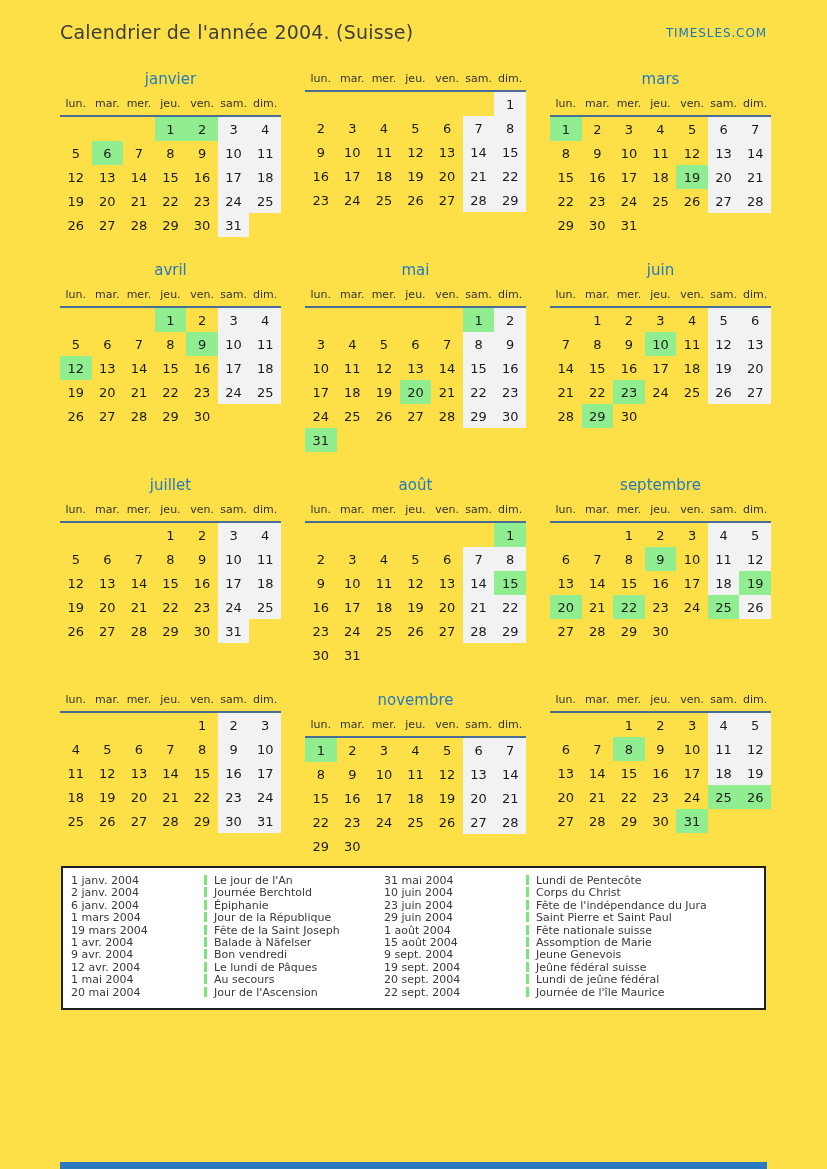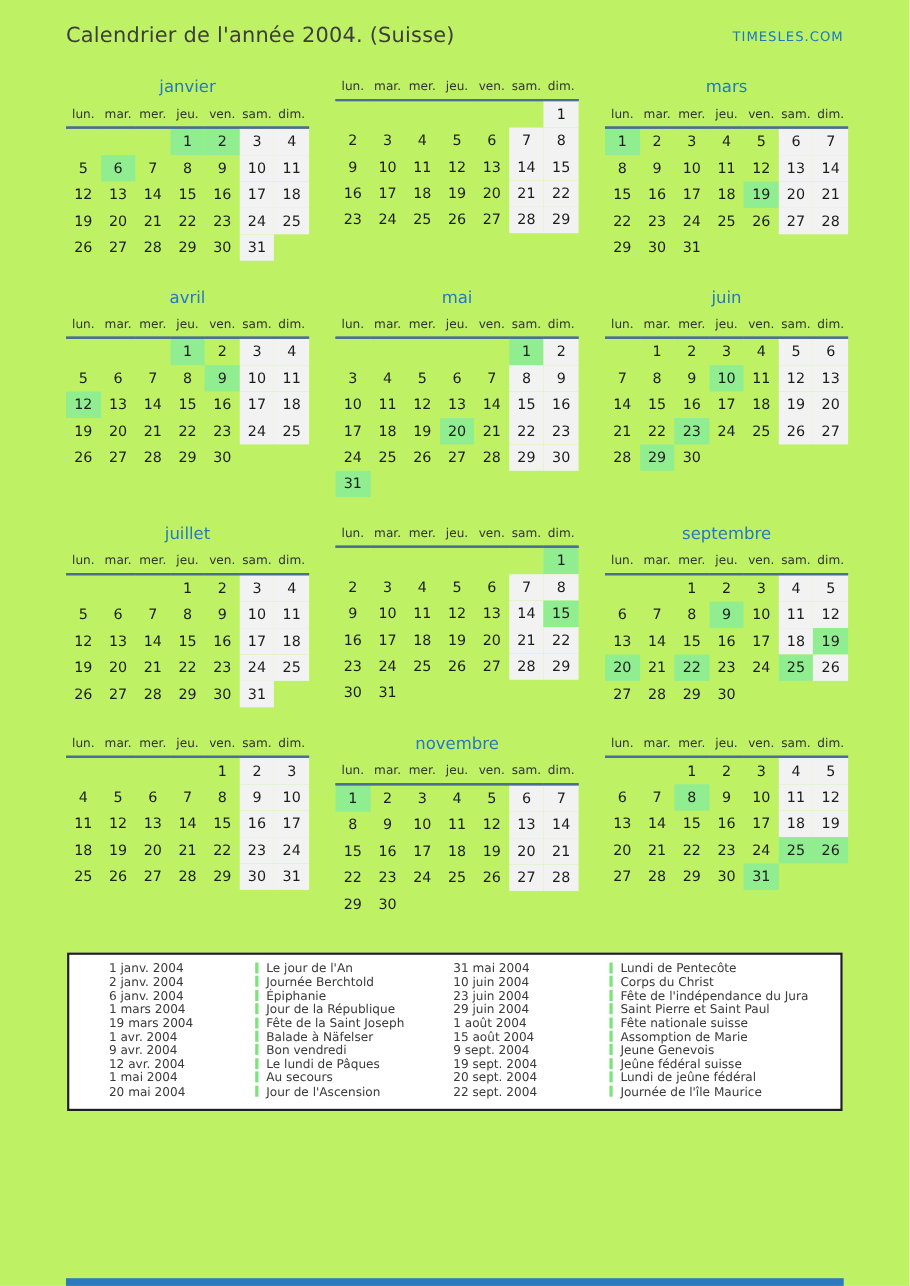--- a/index.html
+++ b/index.html
@@ -1,17 +1,17 @@
 <!DOCTYPE html>
 <html><head>
 <meta charset="utf-8">
 <style>
   html,body { margin:0; padding:0; background:#ffffff; }
   .page {
-    position:relative; width:827px; height:1169px; background:#bef264;
+    position:relative; width:827px; height:1169px; background:#fde047;
     font-family:"DejaVu Sans", sans-serif; overflow:hidden;
   }
   .page-title {
     position:absolute; left:60px; top:21px;
     font-size:19px; color:#3d3d3d; letter-spacing:0.2px;
   }
   .site-link {
     position:absolute; right:60px; top:26px;
     font-size:12px; color:#1878c0; letter-spacing:0.9px; cursor:pointer;
     text-decoration:none;
@@ -36,21 +36,21 @@
     font-size:13px; color:#1c1c1c; padding:0;
   }
   td.weekend { background:#f2f2f2; }
   td.holiday { background:#90ee90; }
   .legend-box {
     position:absolute; left:61px; top:866px; width:705px; box-sizing:border-box;
     border:2px solid #1f1f1f; background:#ffffff; padding:7px 4px 9px 8px;
   }
   .legend-grid {
     display:grid; grid-template-columns:133px 180px 142px 1fr;
-    font-size:11px; color:#3a3a3a; line-height:12.4px;margin-left:28px;
+    font-size:11px; color:#3a3a3a; line-height:12.4px;
   }
   .legend-date { white-space:nowrap; }
   .legend-name { white-space:nowrap; }
   .holiday-marker {
     display:inline-block; width:3px; height:10px; background:#7de37d;
     margin-right:7px; vertical-align:-1px;
   }
   .footer-bar {
     position:absolute; left:60px; top:1162px; width:707px; height:7px;
     background:#2b7abf;
@@ -509,20 +509,21 @@
               <td>28</td>
               <td>29</td>
               <td>30</td>
               <td class="weekend">31</td>
               <td></td>
             </tr>
           </tbody>
         </table>
       </div>
       <div class="month">
+        <div class="month-title">août</div>
         <table class="cal">
           <thead>
             <tr>
               <th>lun.</th>
               <th>mar.</th>
               <th>mer.</th>
               <th>jeu.</th>
               <th>ven.</th>
               <th>sam.</th>
               <th>dim.</th>

